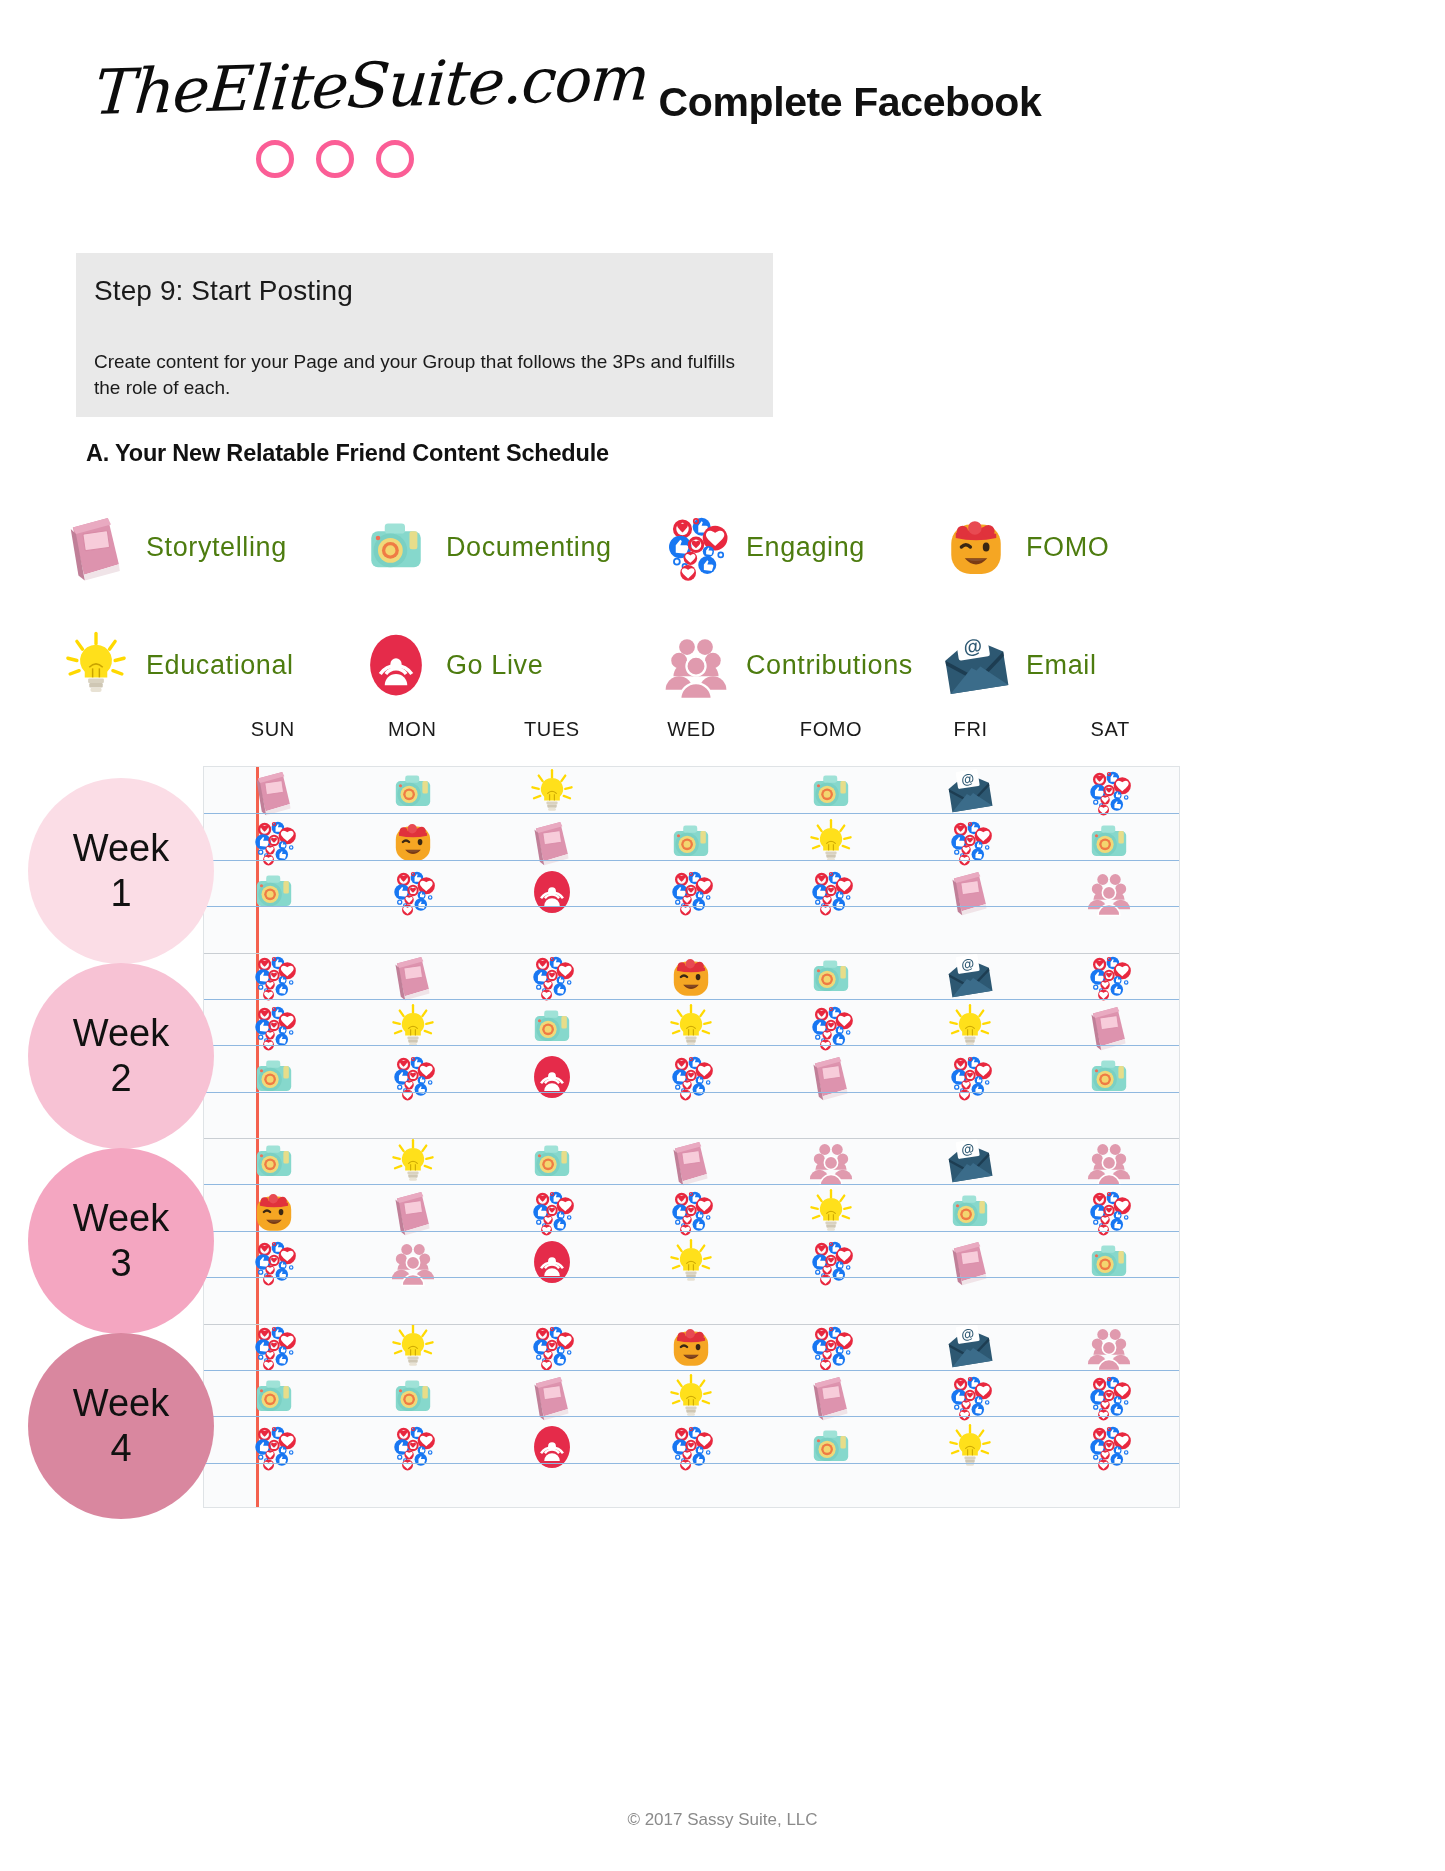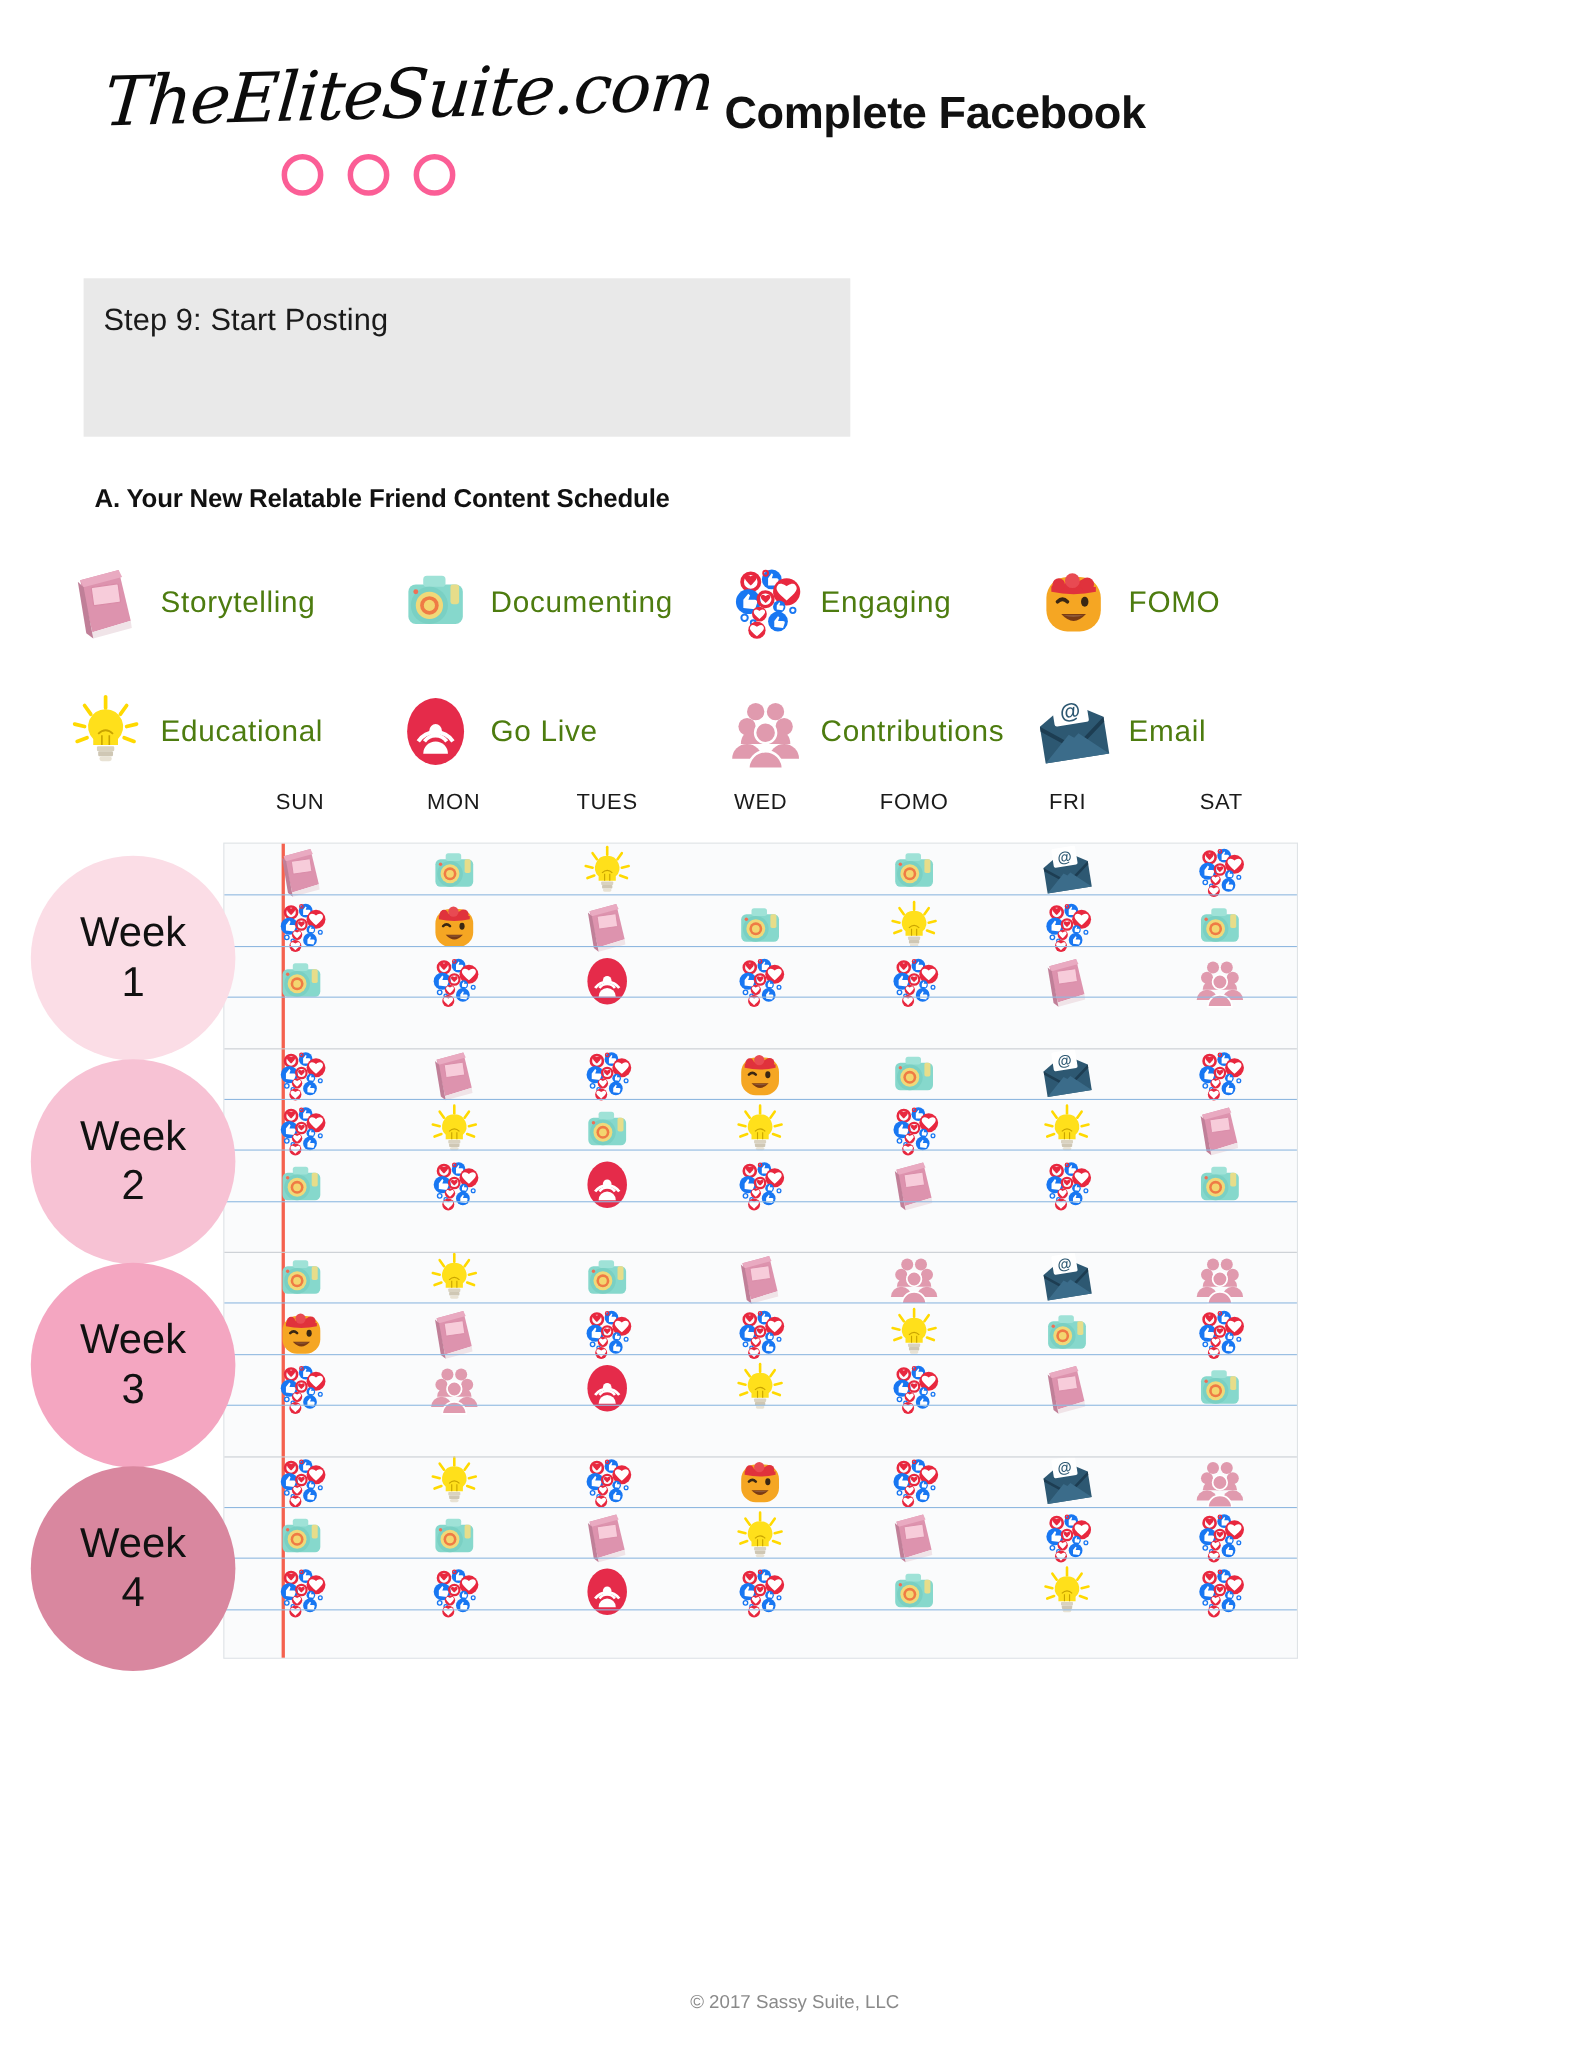--- a/index.html
+++ b/index.html
@@ -47,21 +47,21 @@
     letter-spacing: -0.4px; color: #111;
   }
   .doc-subtitle {
     margin-top: 14px;
     font-size: 21.5px; line-height: 1.35; font-weight: 400; color: #1c1c1c;
   }
 
   
   .step-box {
     position: absolute; left: 76px; top: 253px;
-    width: 697px; height: 144px;
+    width: 697px; height: 164px;
     background: #e9e9e9;
     padding: 22px 0 0 18px;
   }
   .step-title { font-size: 28px; font-weight: 400; color: #1a1a1a; letter-spacing: 0.1px; }
   .step-body {
     margin-top: 42px; font-size: 19px; line-height: 1.36; color: #1a1a1a;
     width: 660px; white-space: pre-line;
   }
 
   
@@ -153,20 +153,21 @@
 
   <div class="title-block">
     <div class="doc-title">
       <div>Complete Facebook</div>
     </div>
   </div>
 </div>
 
 <div class="step-box">
   <div class="step-title">Step 9: Start Posting</div>
+  <div class="step-body">Create content for your Page and your Group that follows the 3Ps and fulfills the role of each.</div>
 </div>
 
 <div class="section-heading">A. Your New Relatable Friend Content Schedule</div>
 
 <div class="legend">
 
   <div class="legend-row">
     <div class="legend-item" style="width:300px">
       <span class="legend-ico ico">
         <svg viewBox="0 0 64 64">

